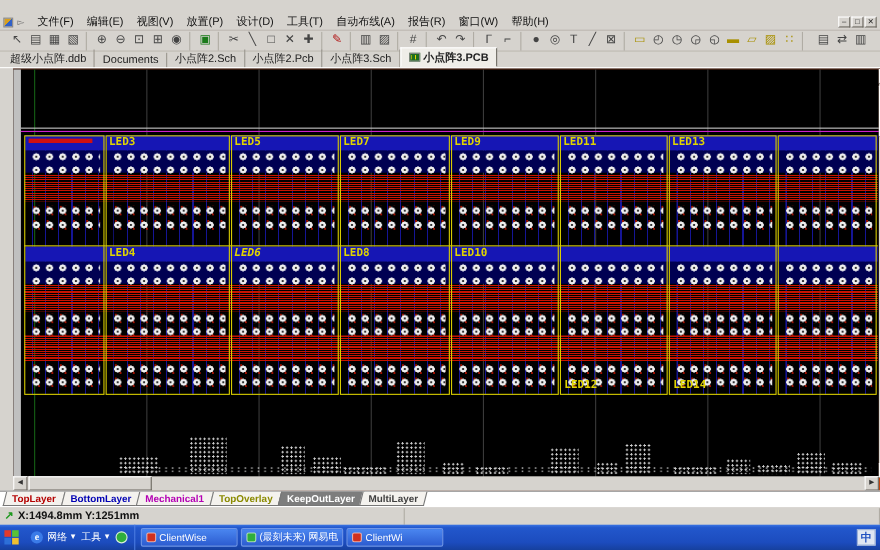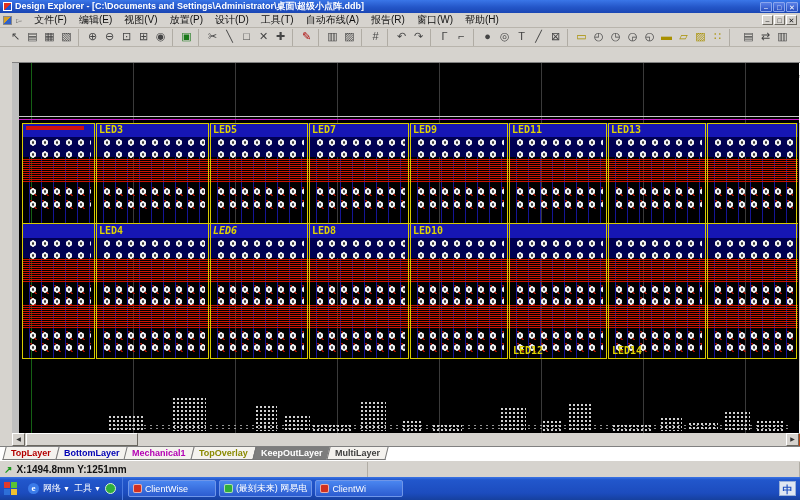--- a/index.html
+++ b/index.html
@@ -92,29 +92,20 @@
   .tray{display:flex;align-items:center;gap:3px;height:100%;padding:0 5px 0 7px;
     background:linear-gradient(180deg,#2a64d8,#1544a8);border-left:1px solid #5a86e8;flex:none;}
   .tray-ic{width:9px;height:9px;border-radius:2px;flex:none;}
   .clock{font-size:9px;margin-left:3px;white-space:nowrap;}
 </style>
 </head>
 <body>
 
 <div class="win">
 
-  <div class="titlebar">
-    <span class="app-icon"></span>
-    <span class="title-text">Design Explorer - [C:\Documents and Settings\Administrator\桌面\超级小点阵.ddb]</span>
-    <span class="tb-btns">
-      <span class="tb-btn">–</span>
-      <span class="tb-btn">□</span>
-      <span class="tb-btn">✕</span>
-    </span>
-  </div>
 
   <div class="menubar">
     <span class="doc-icon"></span>
     <span class="hand-icon">▻</span>
     <span id="menu-items" style="display:flex;">
         <span class="menu-item">文件(F)</span>
         <span class="menu-item">编辑(E)</span>
         <span class="menu-item">视图(V)</span>
         <span class="menu-item">放置(P)</span>
         <span class="menu-item">设计(D)</span>
@@ -190,20 +181,41 @@
         <span class="tb-icon" style="color: rgb(168, 144, 0);">▨</span>
         <span class="tb-icon" style="color: rgb(168, 144, 0);">∷</span>
       </span>
       <span class="tb-group">
         <span class="tb-icon">▤</span>
         <span class="tb-icon">⇄</span>
         <span class="tb-icon">▥</span>
       </span>
     </div>
 
+  <div class="tabbar" id="tabbar">
+      <span class="doctab">
+        <span>超级小点阵.ddb</span>
+      </span>
+      <span class="doctab">
+        <span>Documents</span>
+      </span>
+      <span class="doctab">
+        <span>小点阵2.Sch</span>
+      </span>
+      <span class="doctab">
+        <span>小点阵2.Pcb</span>
+      </span>
+      <span class="doctab">
+        <span>小点阵3.Sch</span>
+      </span>
+      <span class="doctab active">
+        <span class="pcb-ico"></span>
+        <span>小点阵3.PCB</span>
+      </span>
+    </div>
 
   <div class="canvas">
     <div id="pcb-view">
         <div class="abs" style="left: 19px; top: 0px; width: 1px; height: 371px; background: rgb(21, 96, 21);"></div>
         <div class="abs" style="left: 121px; top: 0px; width: 1px; height: 371px; background: rgb(58, 58, 58);"></div>
         <div class="abs" style="left: 223px; top: 0px; width: 1px; height: 371px; background: rgb(58, 58, 58);"></div>
         <div class="abs" style="left: 325px; top: 0px; width: 1px; height: 371px; background: rgb(58, 58, 58);"></div>
         <div class="abs" style="left: 427px; top: 0px; width: 1px; height: 371px; background: rgb(58, 58, 58);"></div>
         <div class="abs" style="left: 529px; top: 0px; width: 1px; height: 371px; background: rgb(58, 58, 58);"></div>
         <div class="abs" style="left: 631px; top: 0px; width: 1px; height: 371px; background: rgb(58, 58, 58);"></div>

